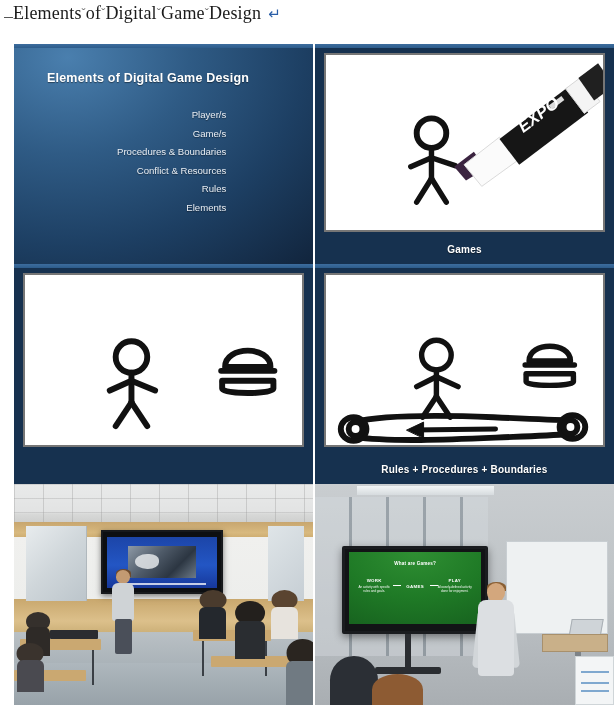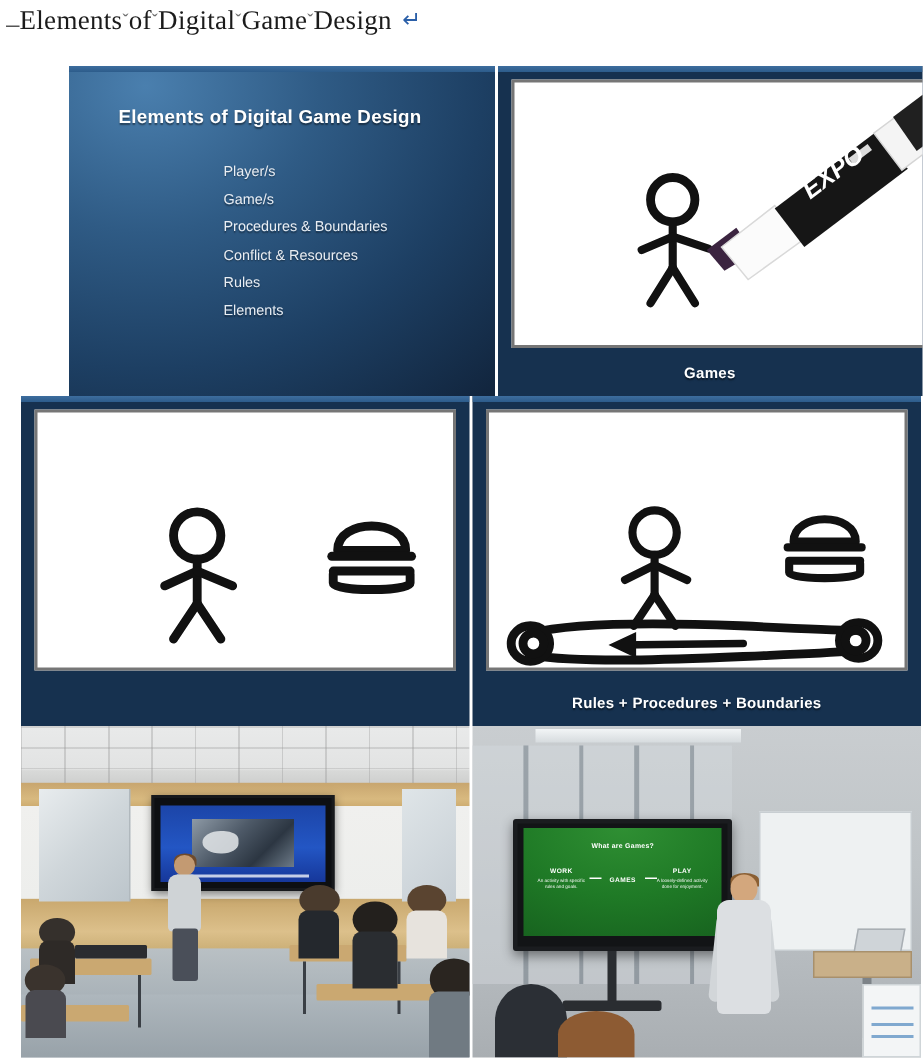--- a/index.html
+++ b/index.html
@@ -49,40 +49,39 @@
   }
   .slide-top-edge{
     position:absolute;left:0;top:0;width:100%;height:4px;
     background:linear-gradient(180deg,#3d6d9e 0%,#2d5c8b 100%);
   }
 
   
   .slide-title{
     background:
       radial-gradient(120% 130% at 18% 6%, #4a7fae 0%, #2f5b85 34%, #1d3f63 66%, #11243c 100%);
-    margin-left: 32px;
   }
   .title-heading{
     position:absolute;left:33px;top:27px;
     font-size:12.5px;font-weight:bold;color:#ffffff;
     letter-spacing:.2px;
     text-shadow:0 1px 1px rgba(0,0,0,.45);
   }
   .title-list{
     position:absolute;left:103px;top:62px;
     display:flex;flex-direction:column;gap:0px;
   }
   .title-list li{
     list-style:none;
     font-size:9.6px;color:#e9eef4;
     line-height:18.5px;
     text-shadow:0 1px 1px rgba(0,0,0,.4);
     white-space:nowrap;
   }
-  ul{margin:0;padding:0;}
+  ul{margin:0;padding:0;align-items:flex-end;}
 
   
   .board-wrap{
     position:absolute;left:9px;top:9px;
     width:281px;height:179px;
     background:#ffffff;
     border:2px solid #767676;
     box-sizing:border-box;
     overflow:hidden;
   }

